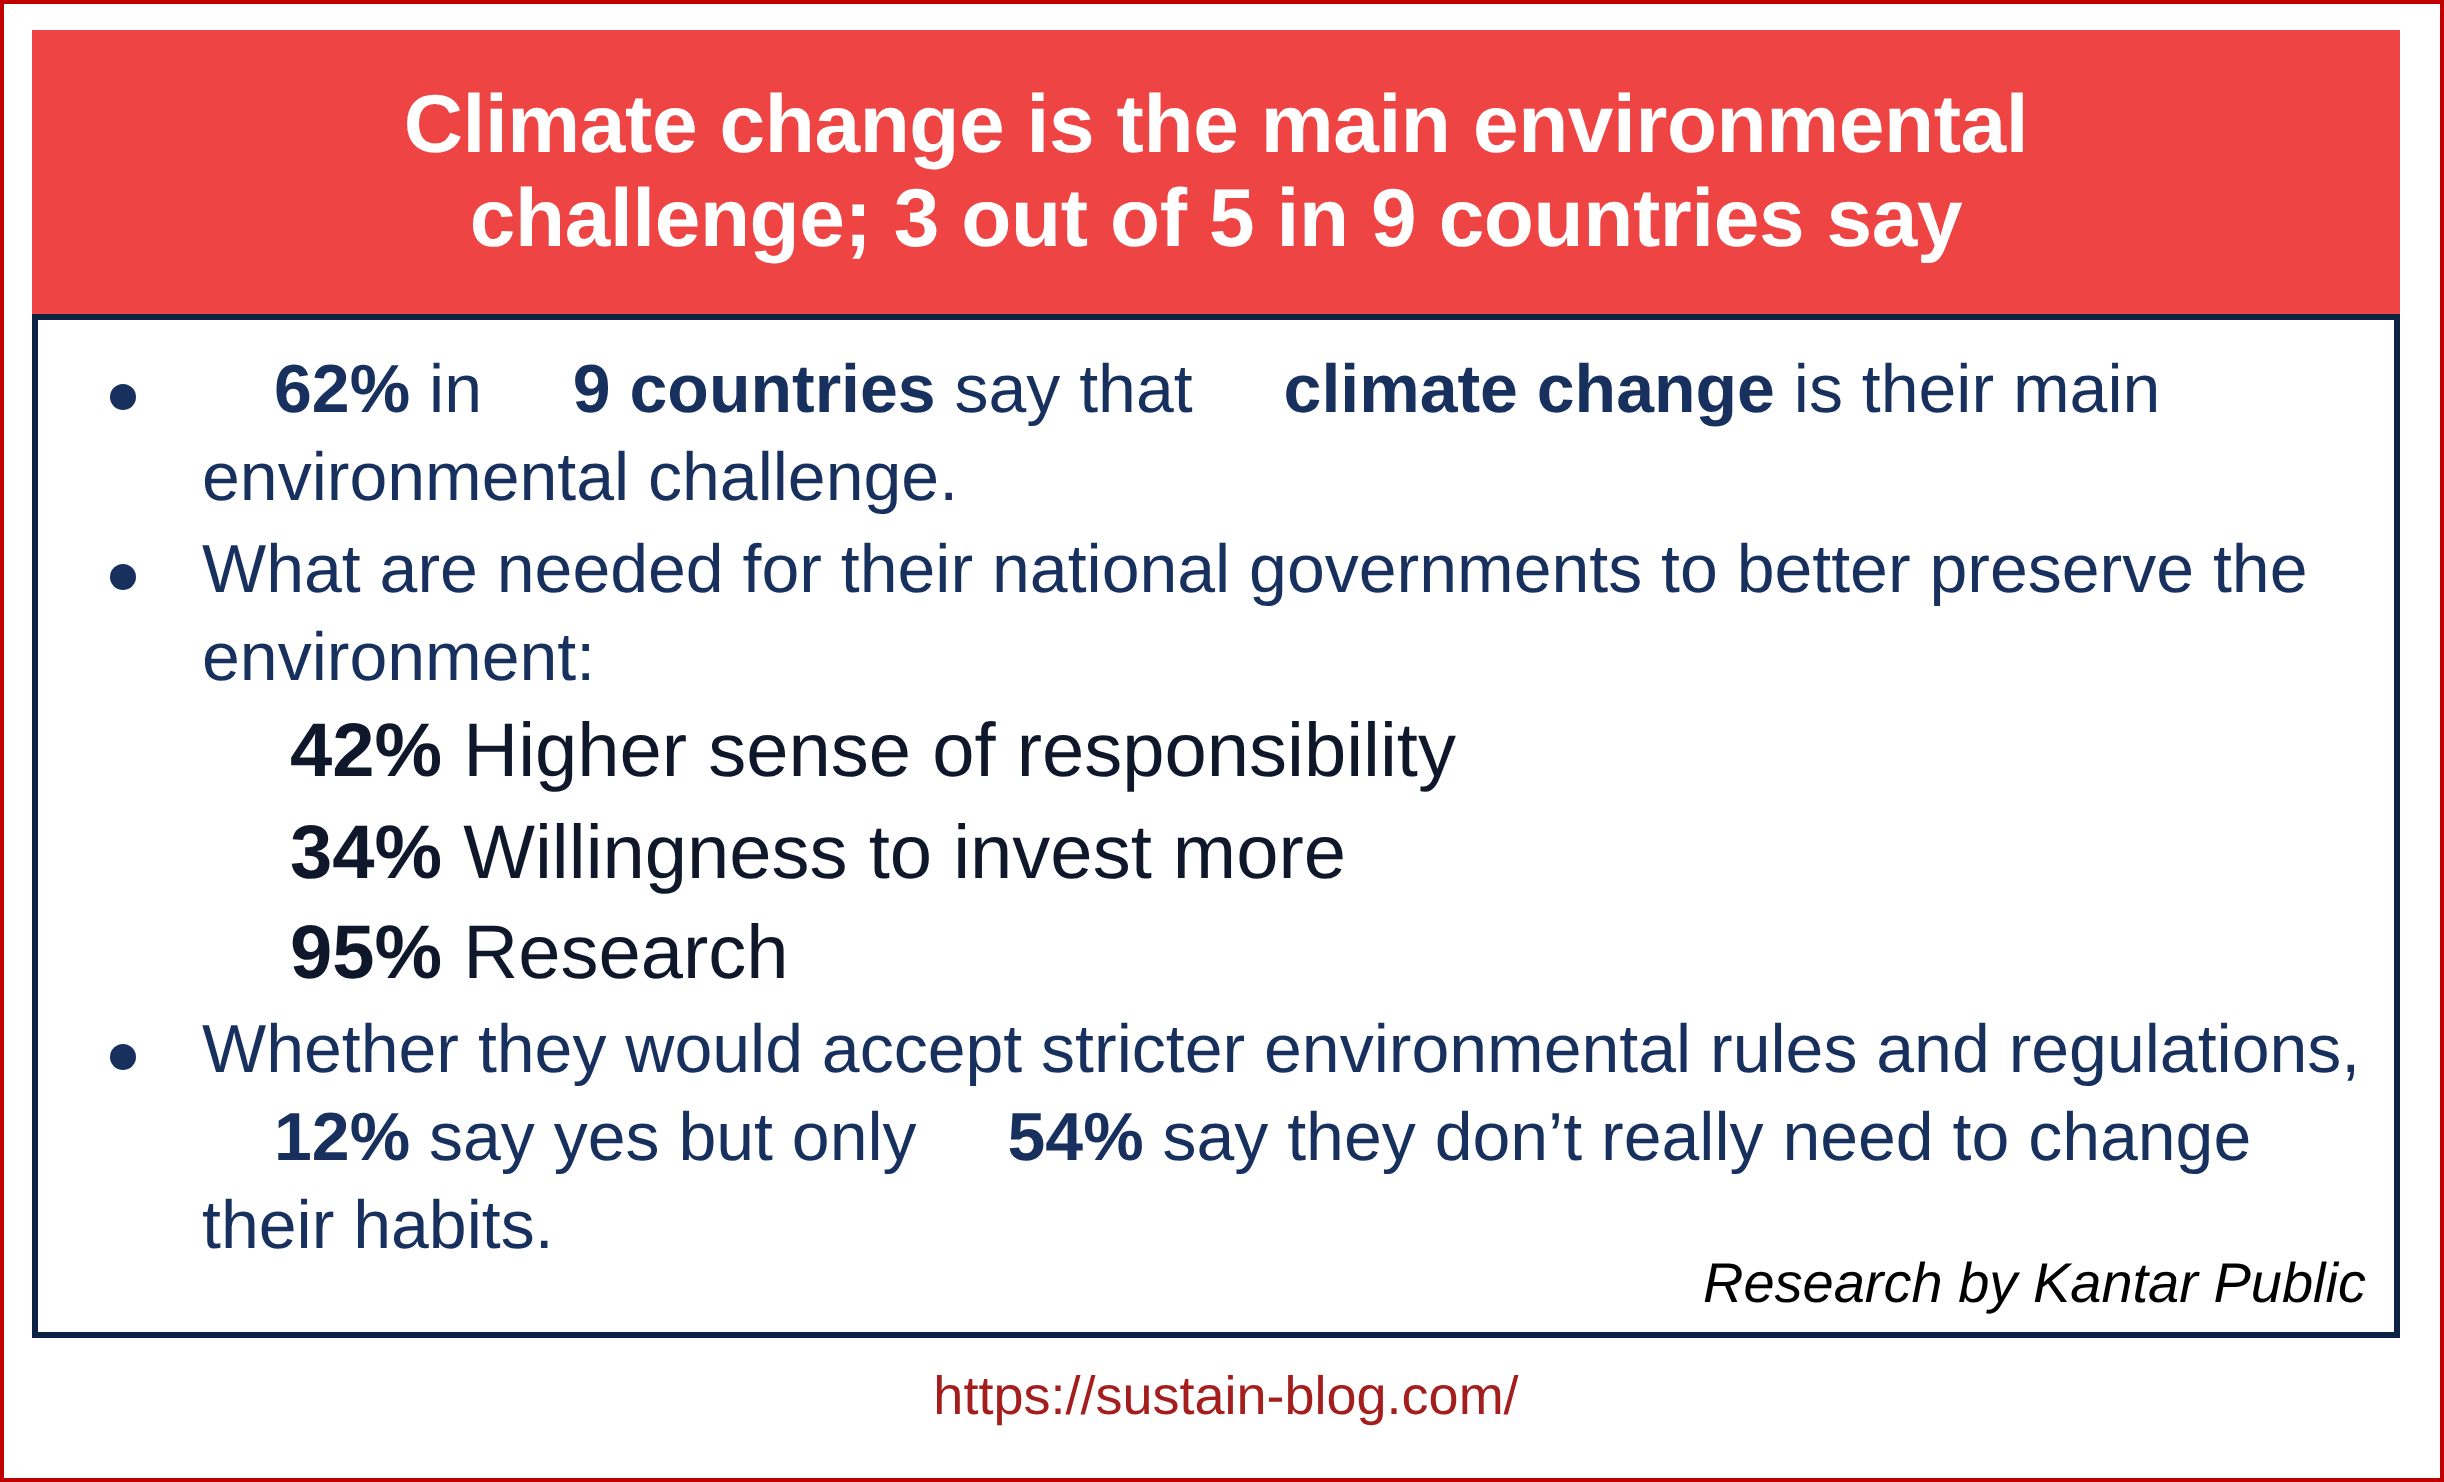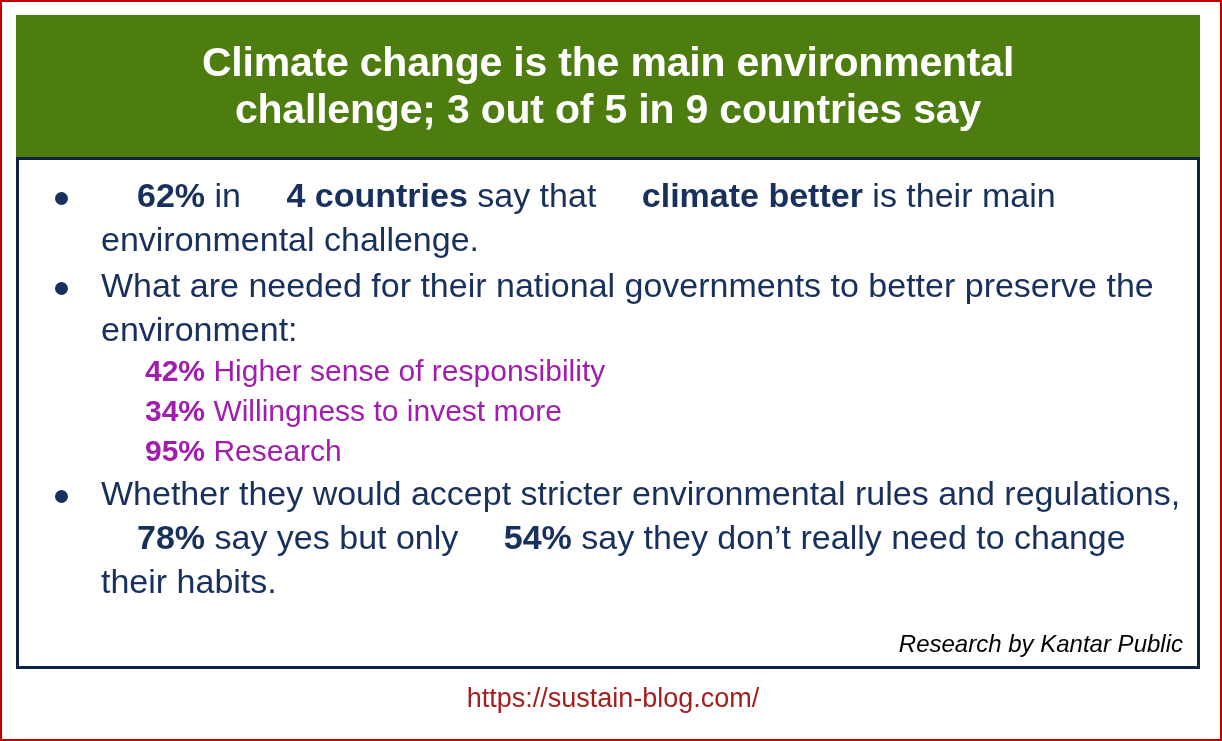--- a/index.html
+++ b/index.html
@@ -26,21 +26,21 @@
     border: 2px solid #C00000;
   }
 
   
   .header-banner {
     position: absolute;
     left: 14px;
     top: 13px;
     width: 1184px;
     height: 142px;
-    background: #4d7c0f;
+    background: #ef4444;
     box-sizing: border-box;
     display: flex;
     align-items: center;
     justify-content: center;
   }
   .header-title {
     color: #ffffff;
     font-size: 41px;
     font-weight: bold;
     line-height: 1.14;
@@ -93,36 +93,36 @@
     margin-left: 36px;
   }
 
   
   .sub-list {
     list-style: none;
     margin: 0;
     padding: 0 0 0 44px;
   }
   .sub-item {
-    color: #a21caf;
-    font-size: 30px;
+    color: #0f172a;
+    font-size: 38px;
     line-height: 1.32;
     white-space: nowrap;
   }
   .sub-pct {
     font-weight: bold;
   }
 
   .credit {
     position: absolute;
     right: 14px;
     bottom: 8px;
     color: #000000;
     font-style: italic;
-    font-size: 24px;
+    font-size: 28px;
     text-align: right;
   }
 
   
   .footer-url {
     position: absolute;
     left: 0;
     top: 681px;
     width: 1222px;
     text-align: center;
@@ -139,21 +139,21 @@
     <div class="header-title">Climate change is the main environmental
 challenge; 3 out of 5 in 9 countries say</div>
   </div>
 
   <div class="body-box">
 
     <ul class="bullet-list">
 
       <li class="bullet-item">
         <span class="bullet-dot"></span>
-        <span class="bullet-text"><b>62%</b> in <b>4 countries</b> say that <b>climate better</b> is their main environmental challenge.</span>
+        <span class="bullet-text"><b>62%</b> in <b>9 countries</b> say that <b>climate change</b> is their main environmental challenge.</span>
       </li>
 
       <li class="bullet-item">
         <span class="bullet-dot"></span>
         <span class="bullet-text">What are needed for their national governments to better preserve the environment:</span>
 
         <ul class="sub-list">
           <li class="sub-item">
             <span class="sub-pct">42%</span>
             <span class="sub-label">Higher sense of responsibility</span>
@@ -164,21 +164,21 @@
           </li>
           <li class="sub-item">
             <span class="sub-pct">95%</span>
             <span class="sub-label">Research</span>
           </li>
         </ul>
       </li>
 
       <li class="bullet-item">
         <span class="bullet-dot"></span>
-        <span class="bullet-text">Whether they would accept stricter environmental rules and regulations, <b>78%</b> say yes but only <b>54%</b> say they don’t really need to change their habits.</span>
+        <span class="bullet-text">Whether they would accept stricter environmental rules and regulations, <b>12%</b> say yes but only <b>54%</b> say they don’t really need to change their habits.</span>
       </li>
 
     </ul>
 
     <div class="credit">Research by Kantar Public</div>
   </div>
 
   <div class="footer-url">https://sustain-blog.com/</div>
 
 </div>

